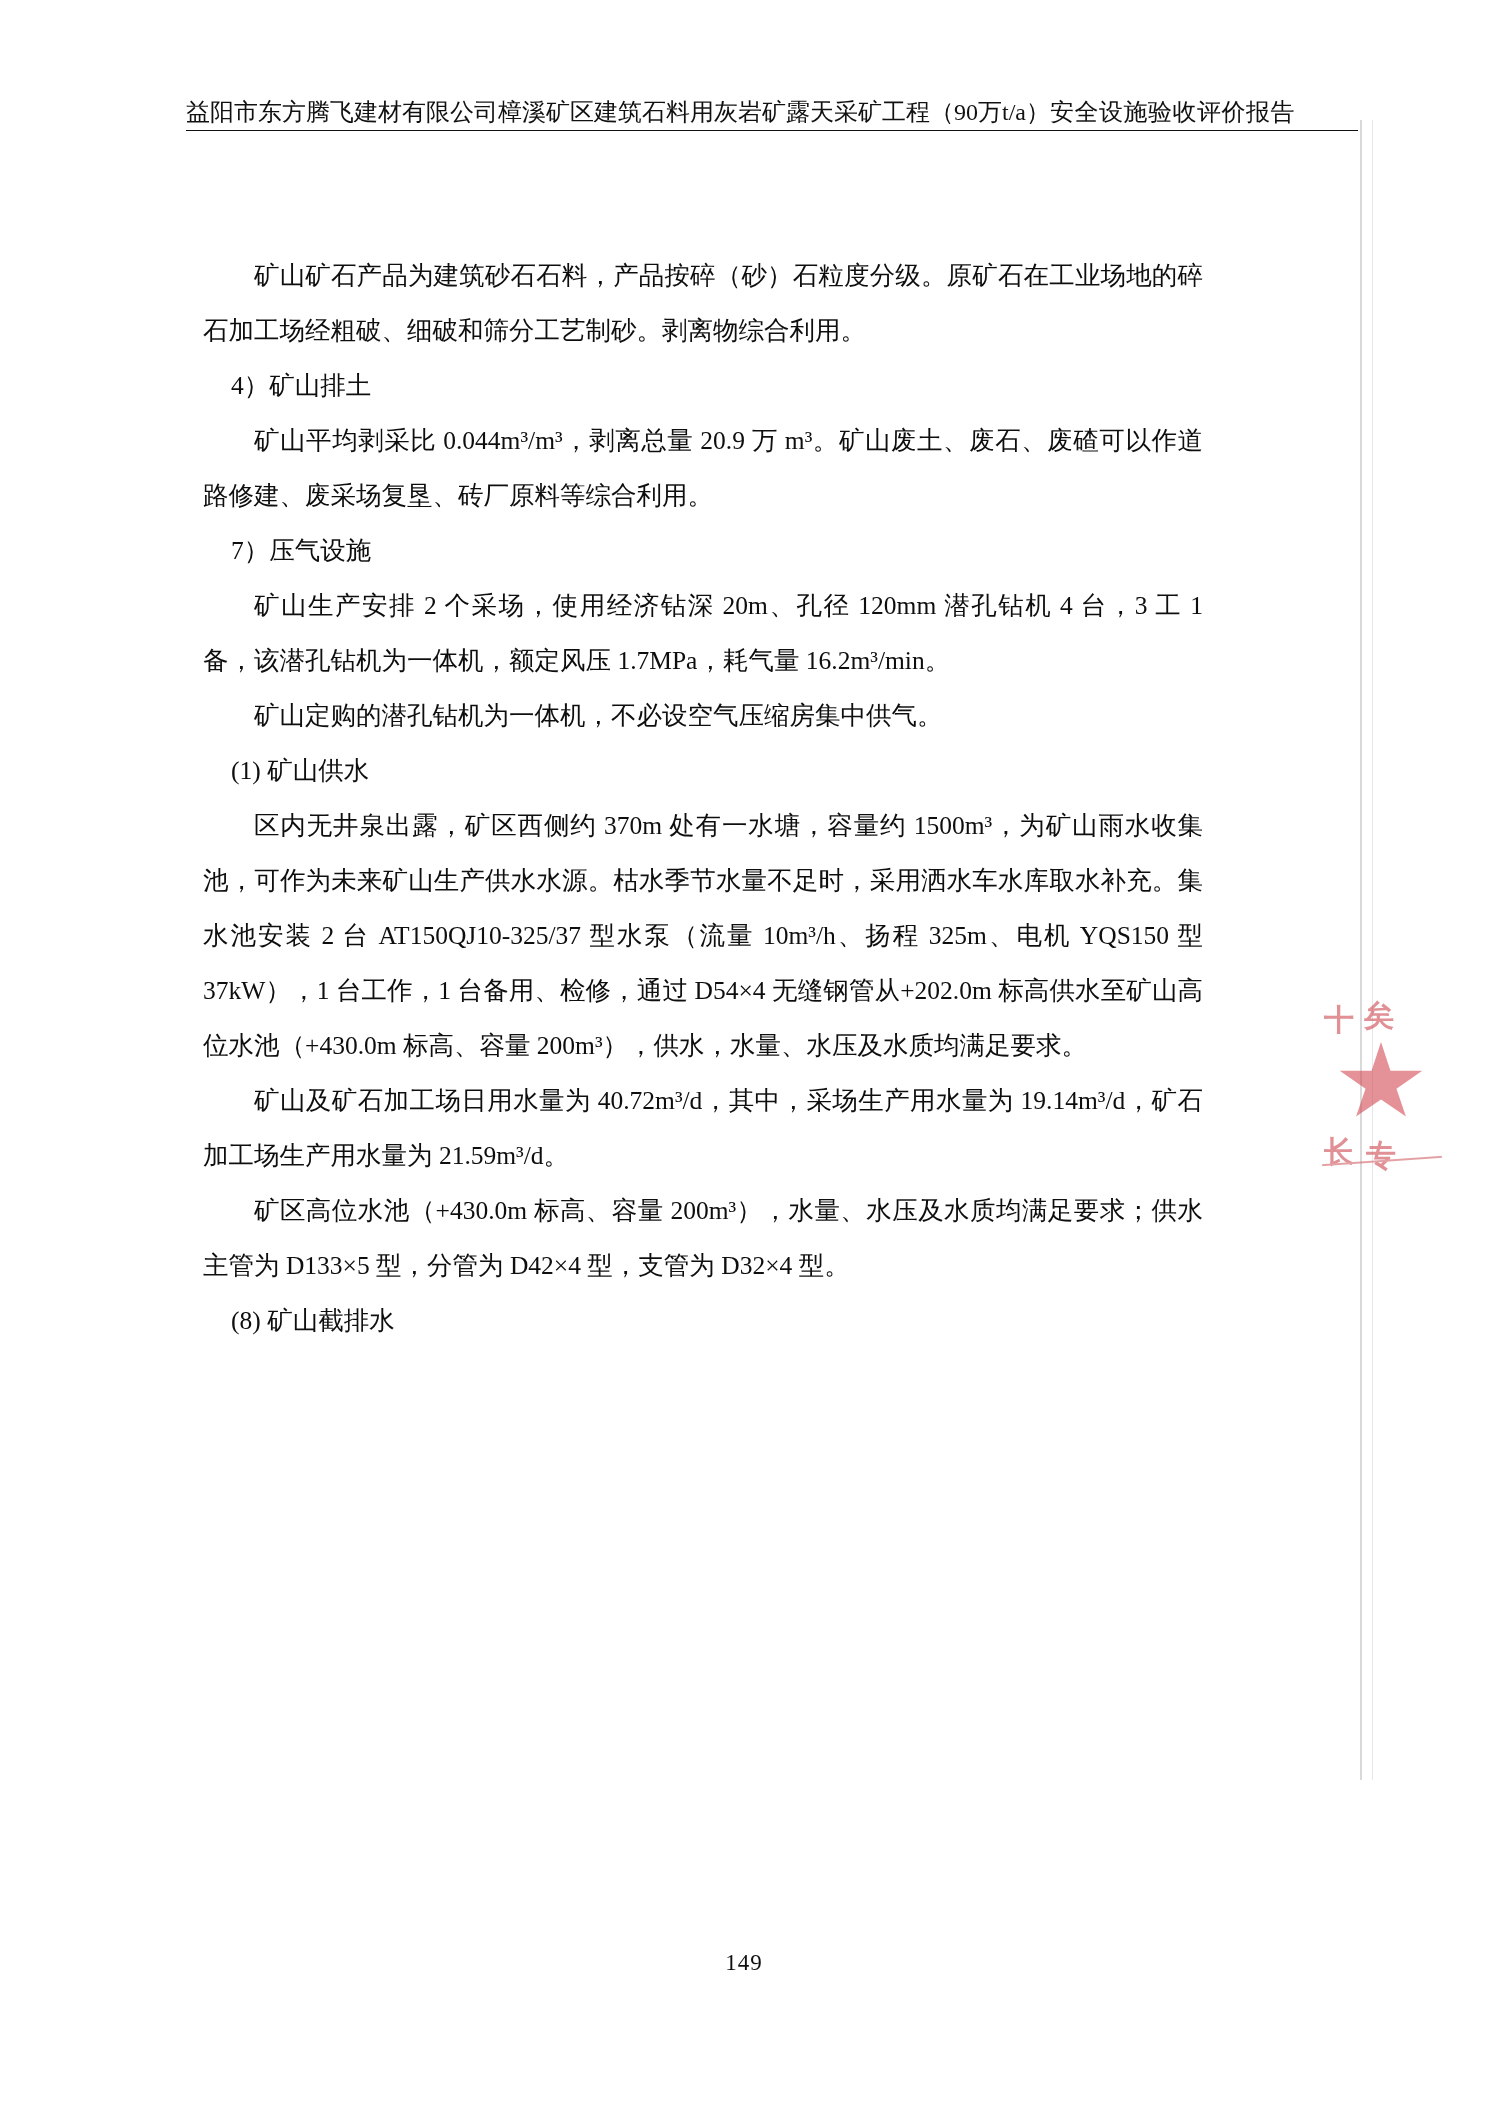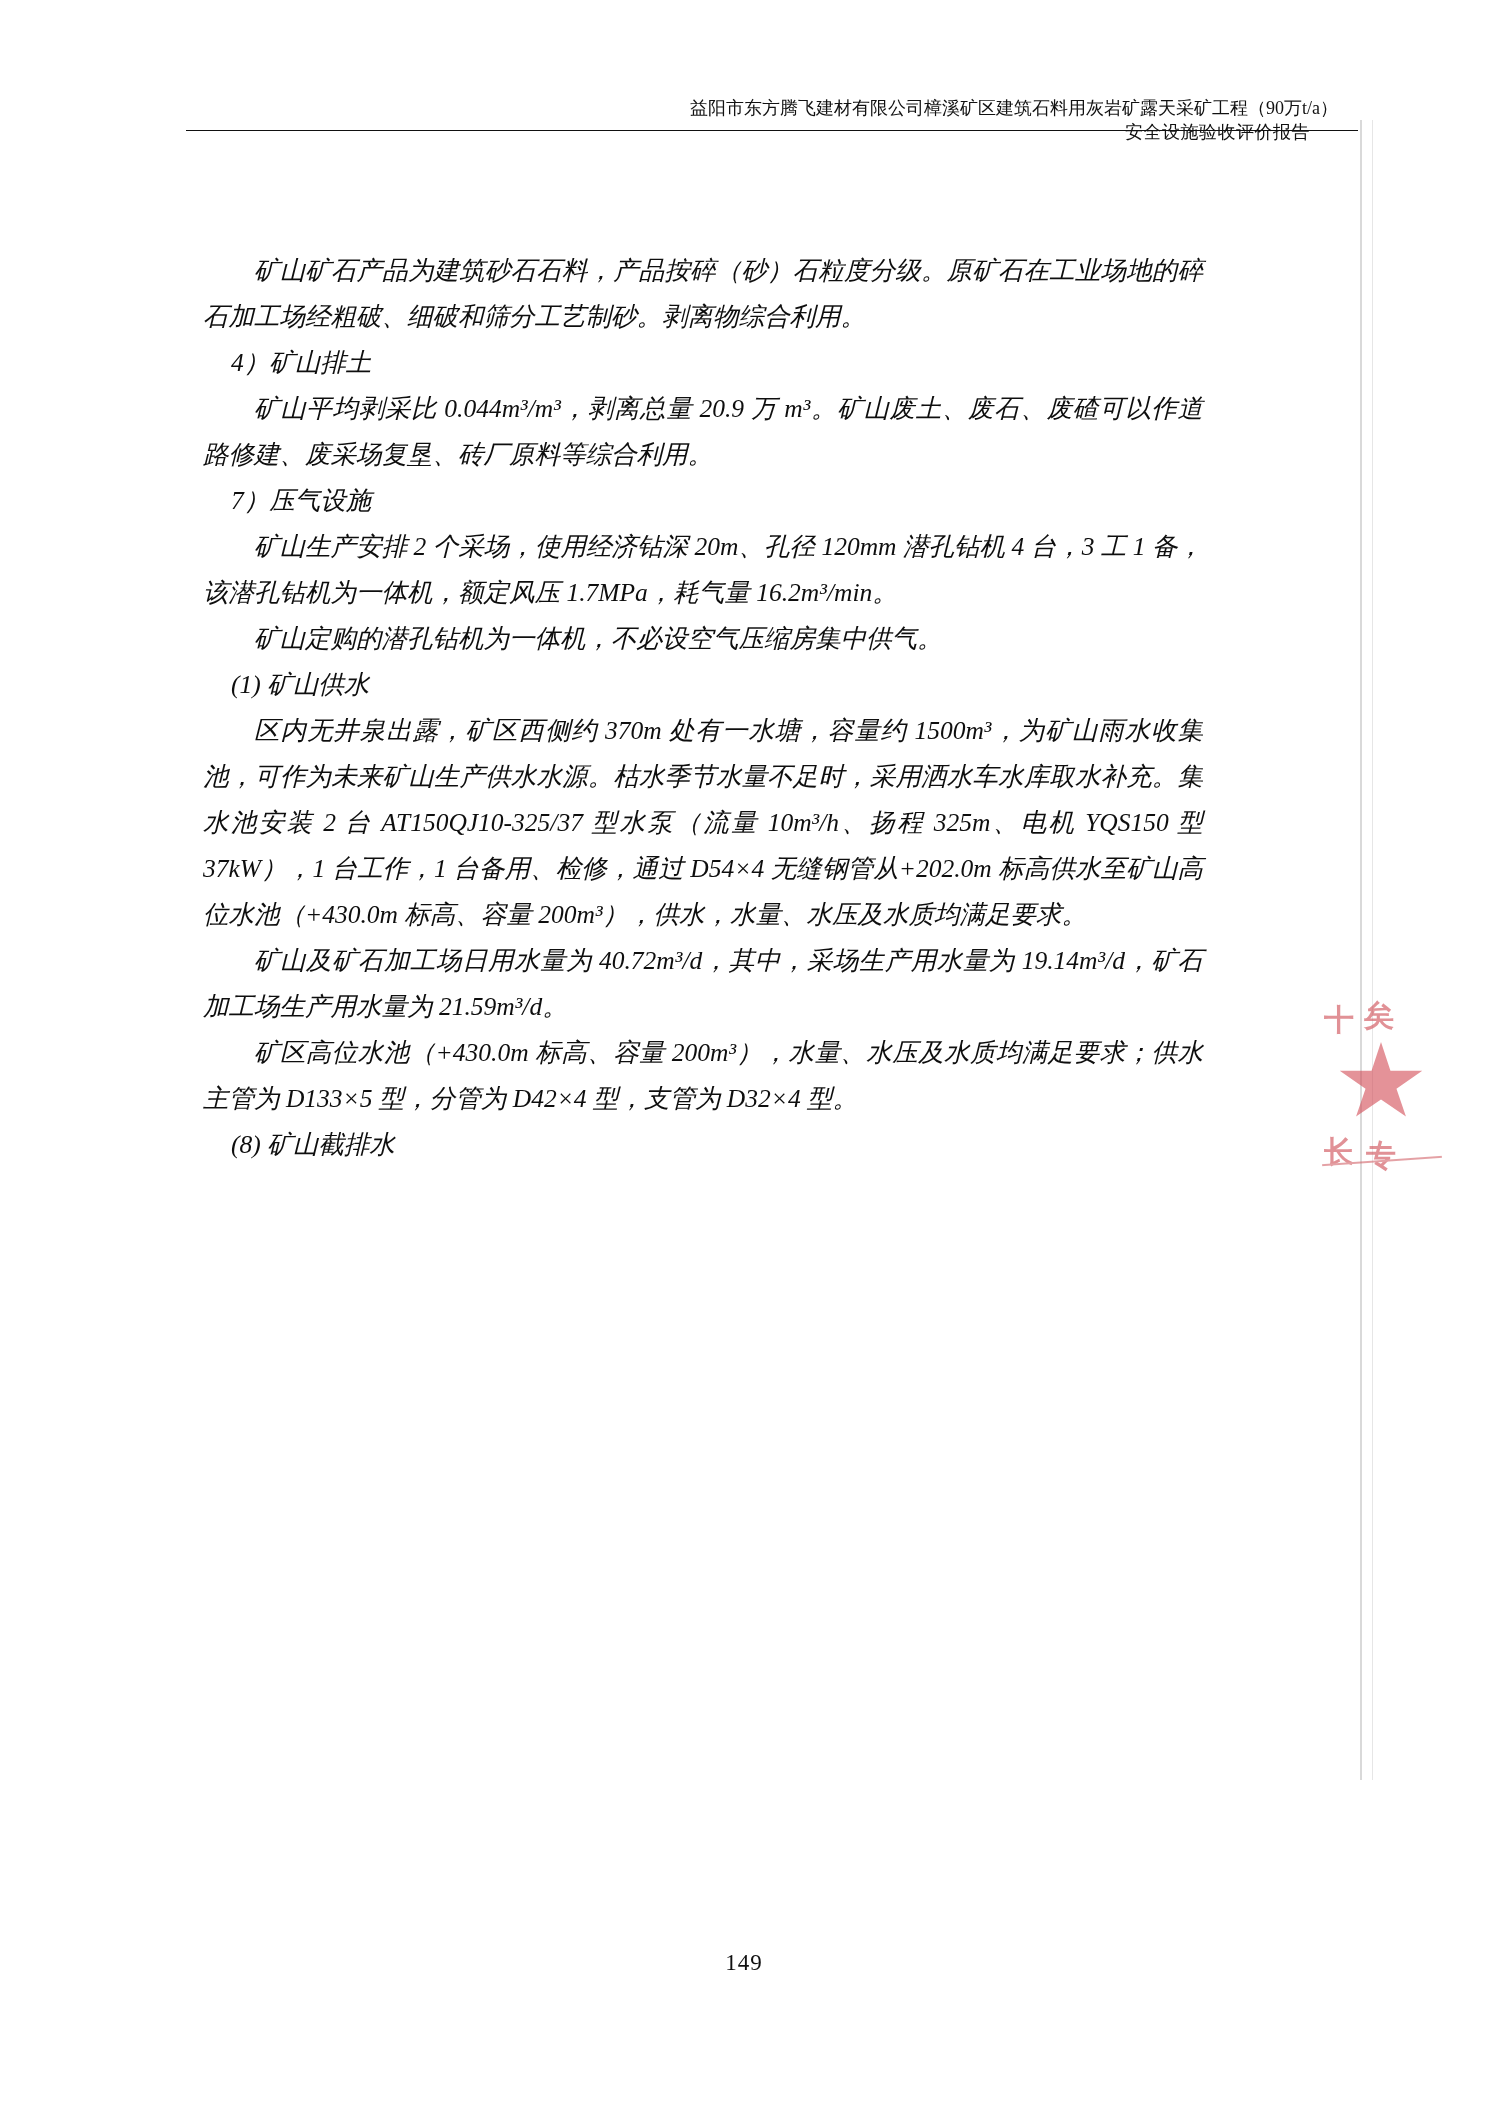--- a/index.html
+++ b/index.html
@@ -19,47 +19,45 @@
   }
   
   .header {
     position: absolute;
     top: 96px;
     left: 186px;
     right: 150px;
     display: flex;
     justify-content: flex-start;
     align-items: flex-end;
-    font-size: 18px;
+    font-size: 24px;
     letter-spacing: 0.3px;
     color: #111;
     white-space: nowrap;
-    flex-direction: column;
   }
   .header .left { letter-spacing: 0px; }
   .header .right { letter-spacing: 0.5px; padding-right: 28px; }
   .header-rule {
     position: absolute;
     top: 130px;
     left: 186px;
     width: 1172px;
     height: 1px;
     background: #111;
   }
   
   .content {
     position: absolute;
     top: 248px;
     left: 203px;
     width: 1000px;
     font-size: 25.5px;
-    line-height: 46px;
+    line-height: 55px;
     text-align: justify;
     color: #0e0e0e;
-    font-style: italic;
   }
   .content p {
     margin: 0 0 0 0;
     text-indent: 2em;
   }
   .content p.item {
     text-indent: 1.1em;
   }
   
   .pageno {

